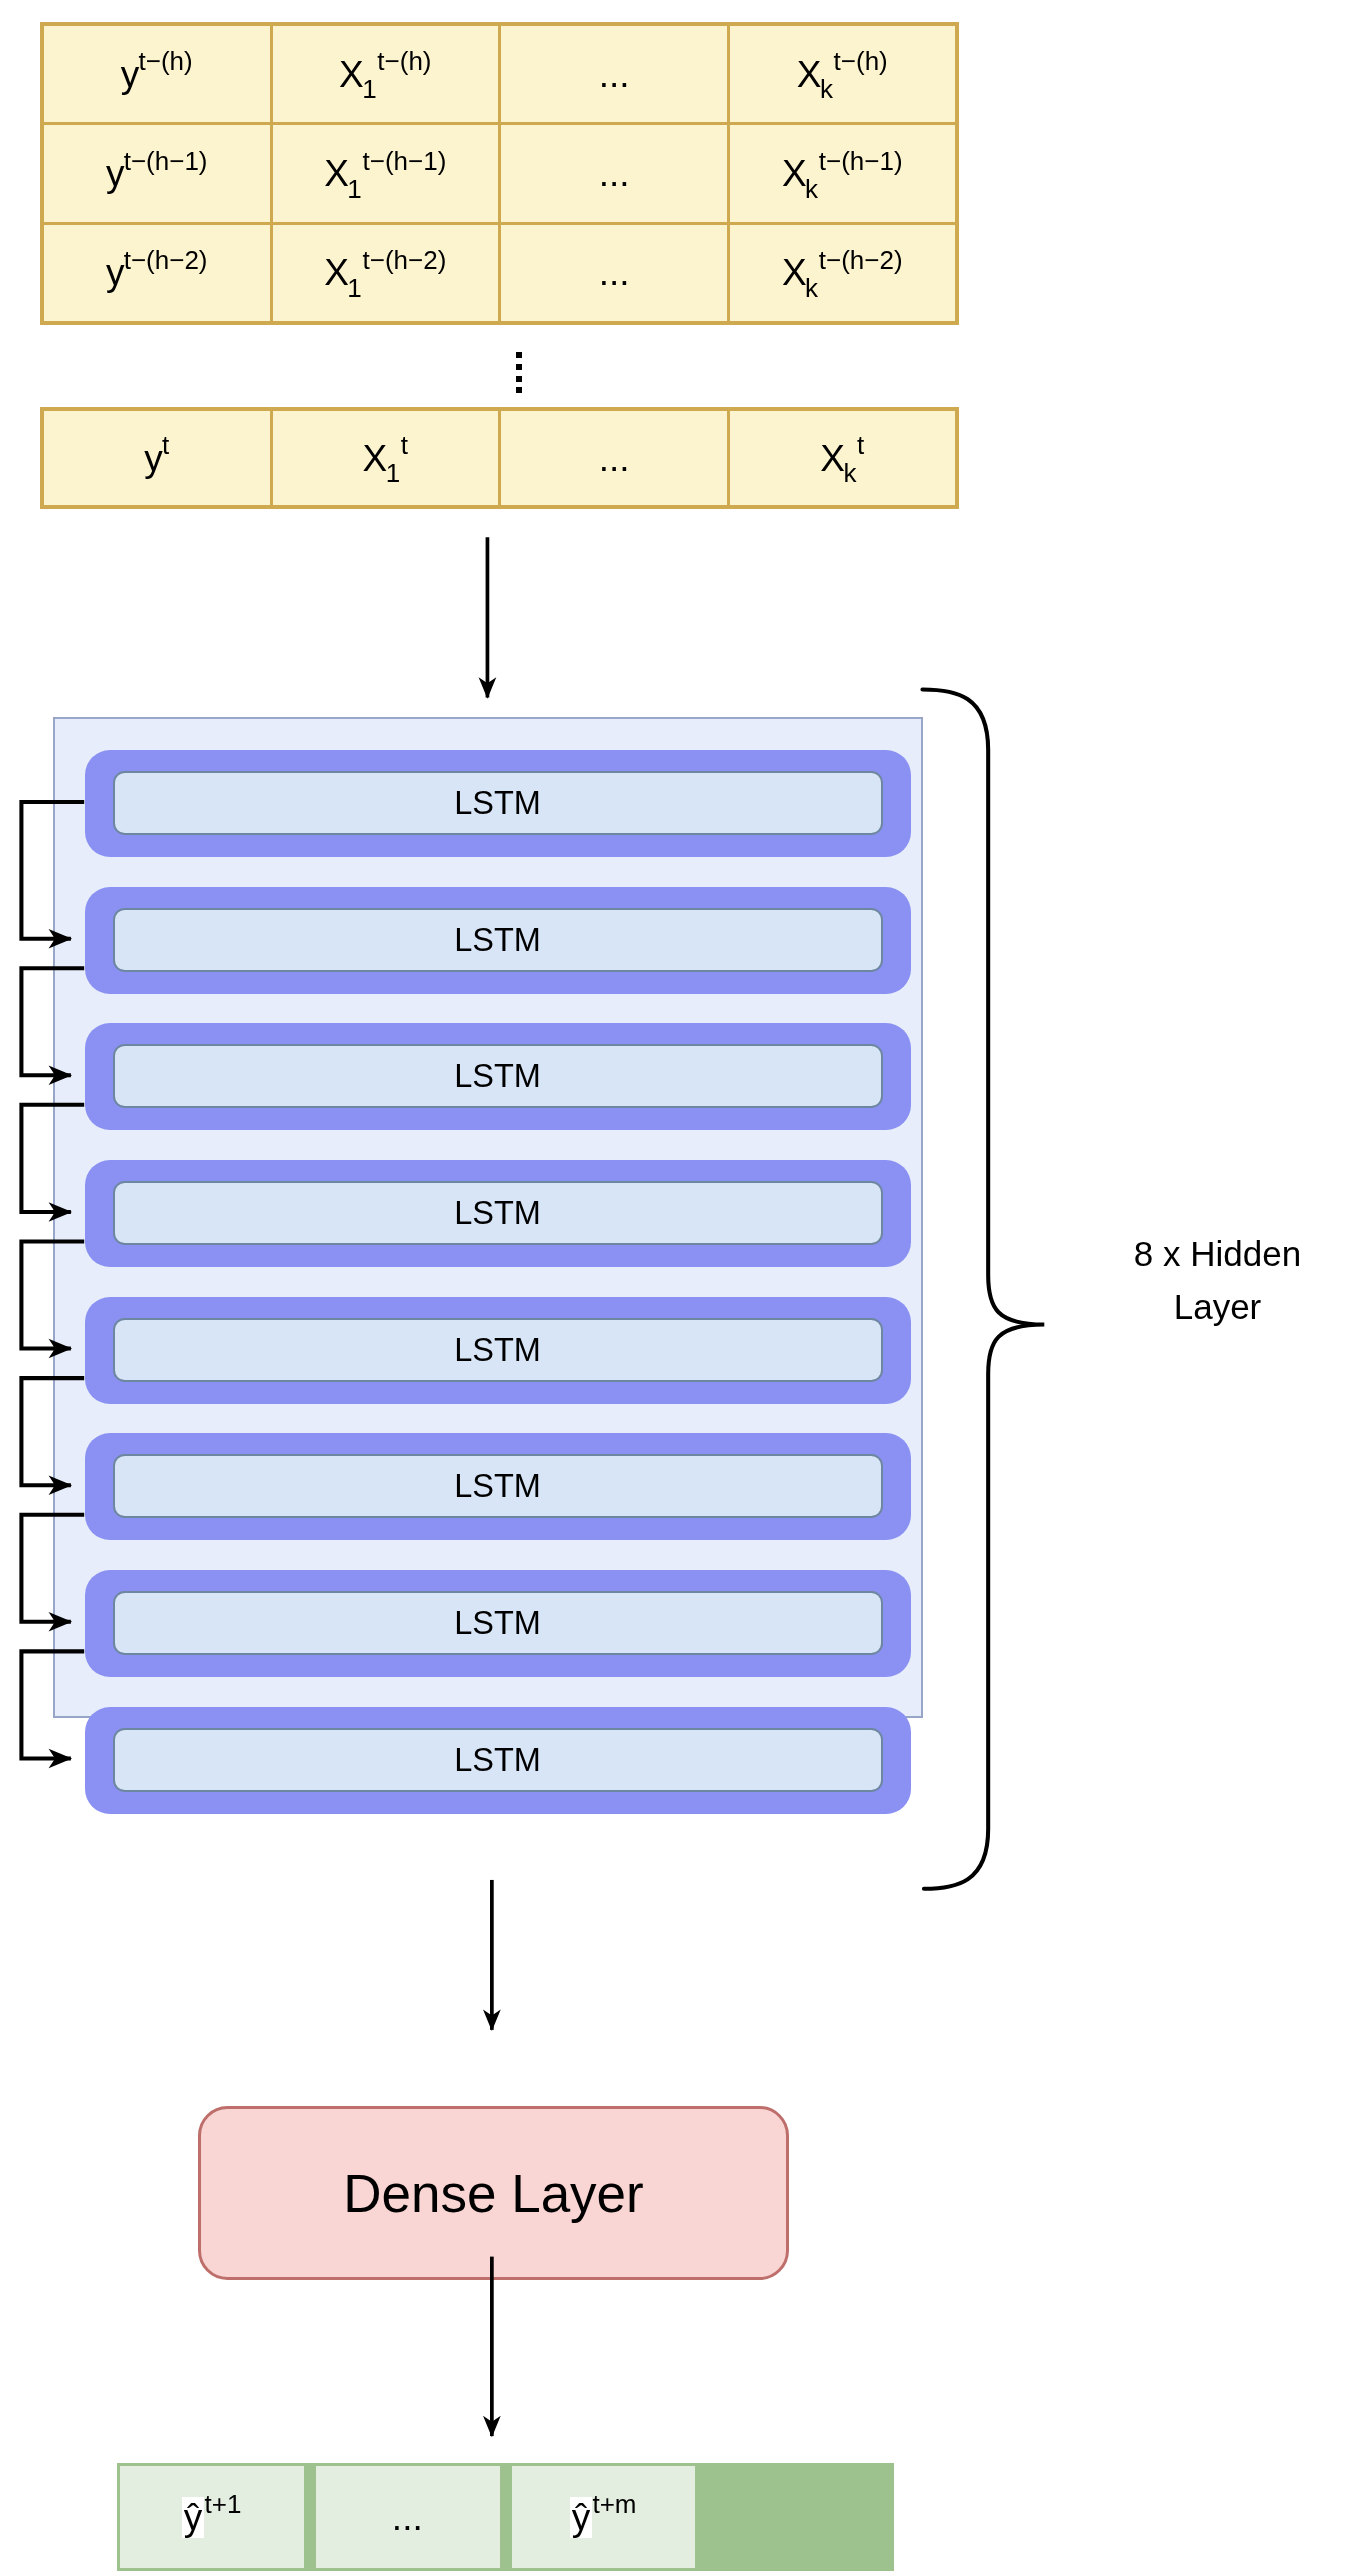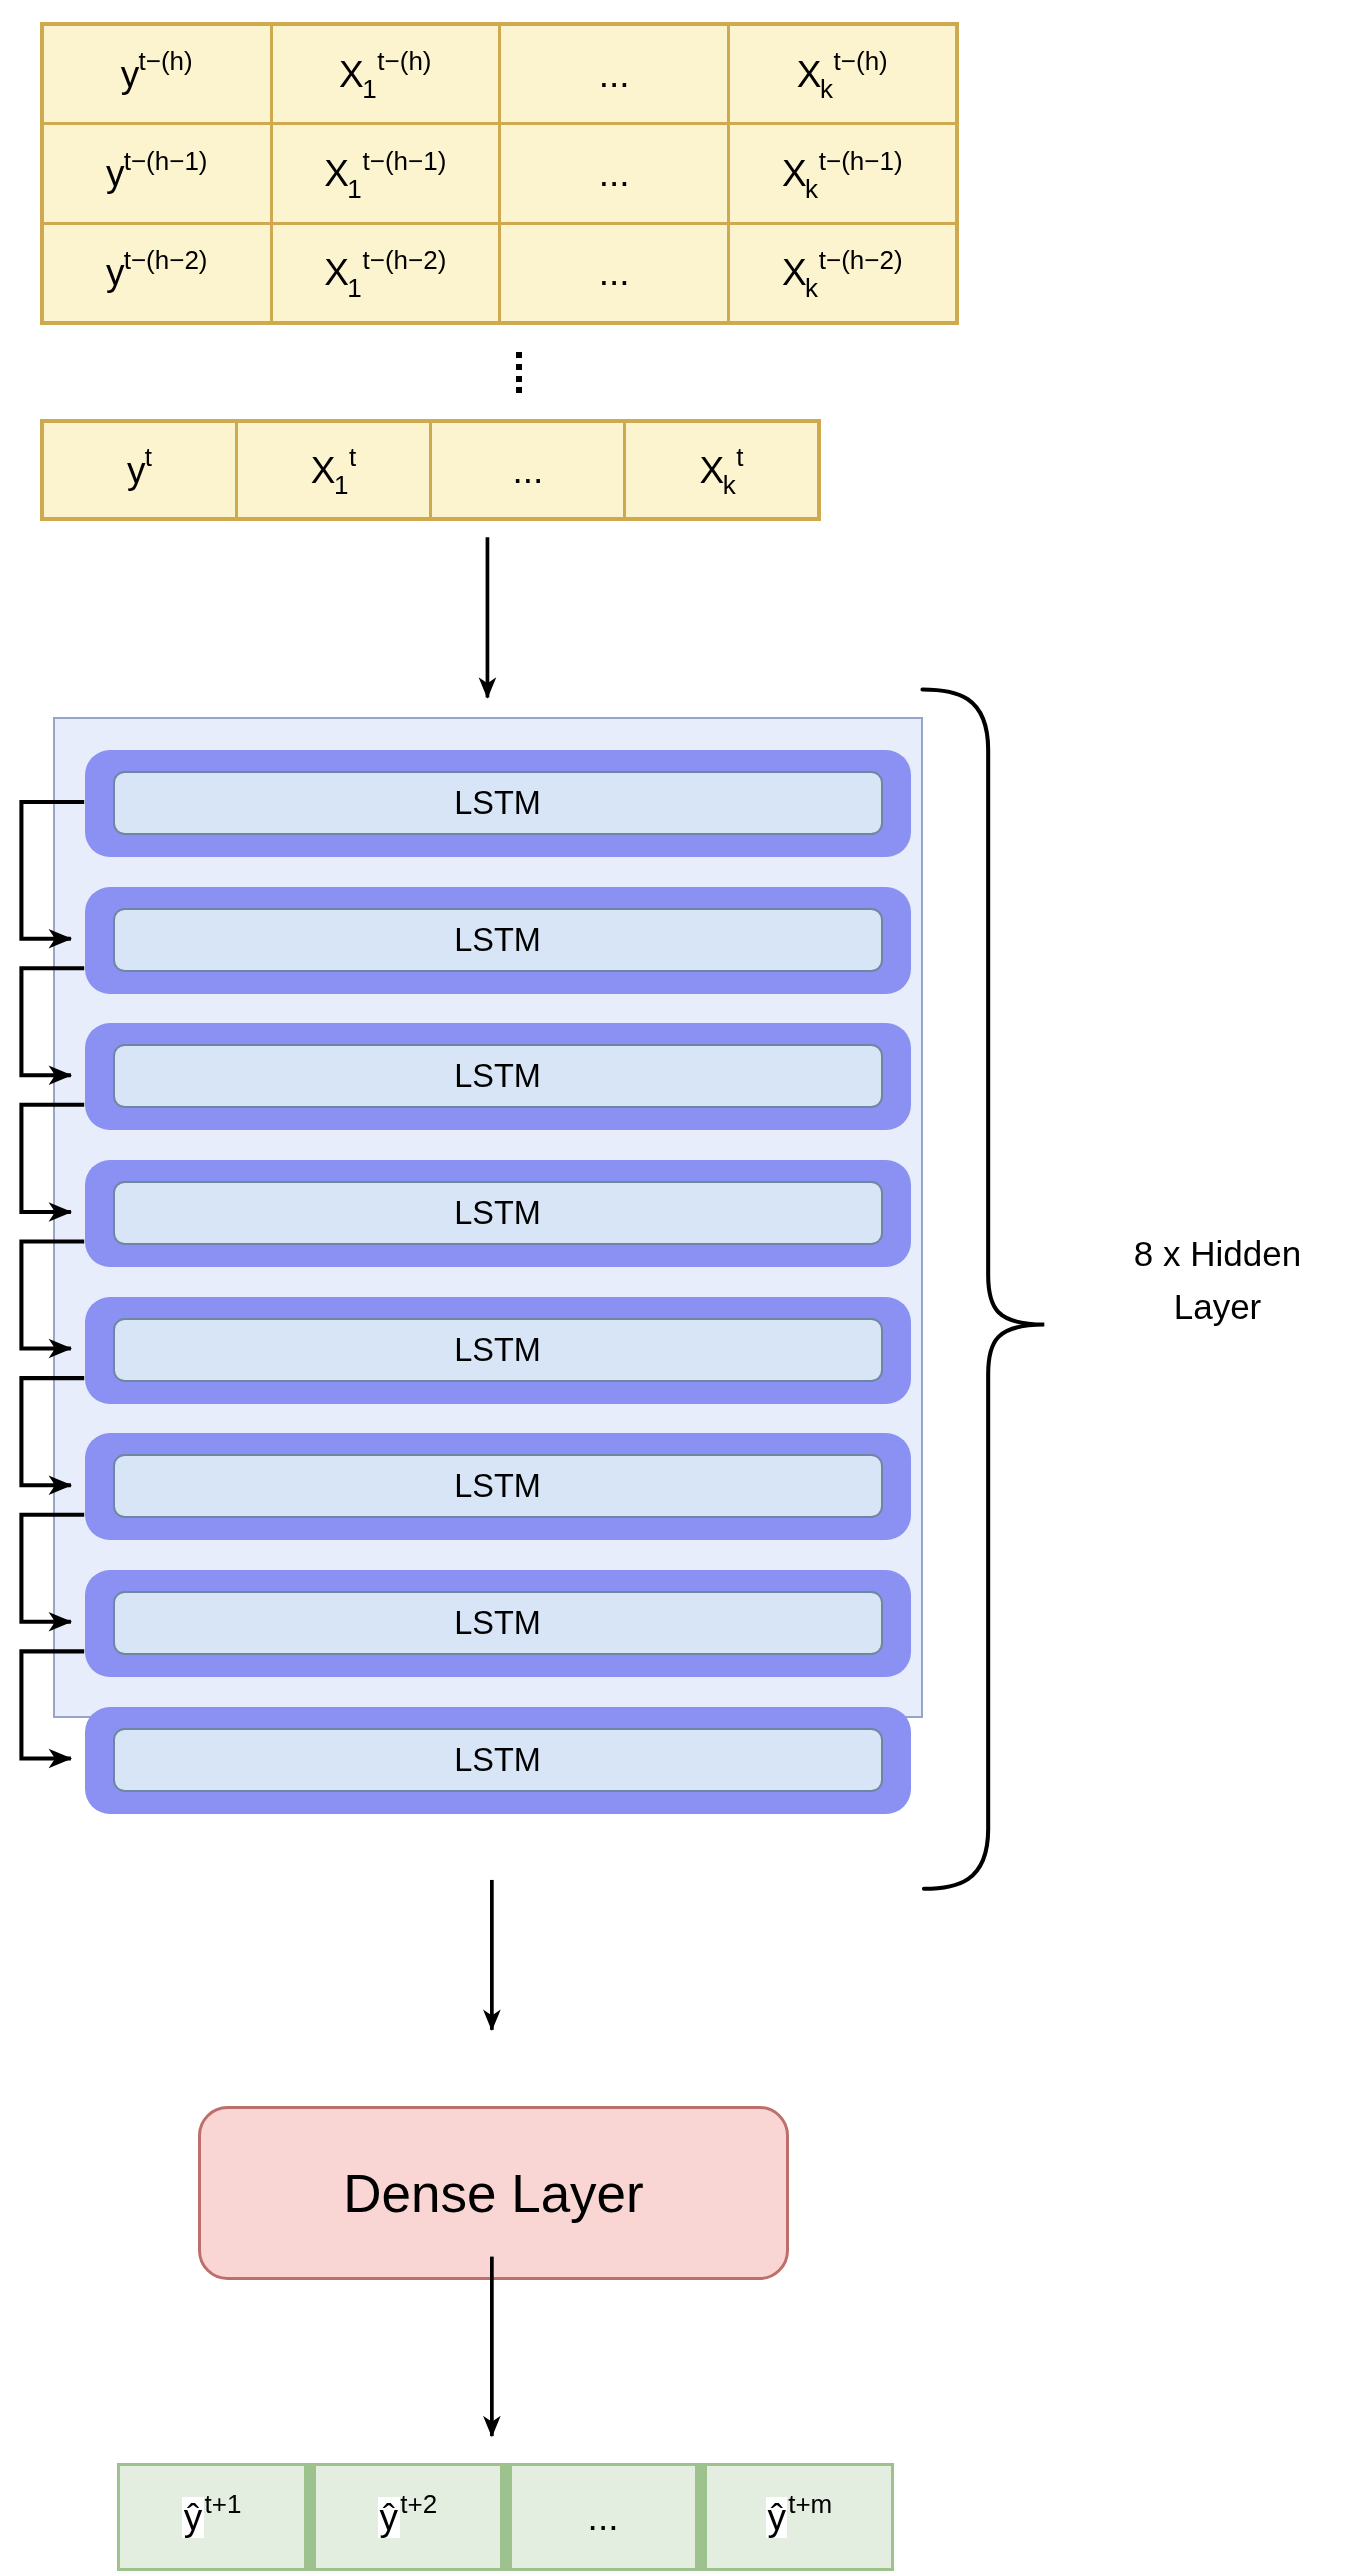--- a/index.html
+++ b/index.html
@@ -127,21 +127,21 @@
   <div class="cell">
       <span class="formula"><span class="base">...</span><span class="sub"></span><span class="sup"></span></span>
     </div>
   <div class="cell">
       <span class="formula"><span class="base">X</span><span class="sub">k</span><span class="sup">t−(h−2)</span></span>
     </div>
 </div>
 
 <div class="v-ellipsis"></div>
 
-<div class="dio-table" style="left:40px;top:419px;width:781px;height:102px;grid-template-rows:1fr;">
+<div class="dio-table" style="left:40px;top:407px;width:919px;height:102px;grid-template-rows:1fr;">
   <div class="cell">
       <span class="formula"><span class="base">y</span><span class="sub"></span><span class="sup">t</span></span>
     </div>
   <div class="cell">
       <span class="formula"><span class="base">X</span><span class="sub">1</span><span class="sup">t</span></span>
     </div>
   <div class="cell">
       <span class="formula"><span class="base">...</span><span class="sub"></span><span class="sup"></span></span>
     </div>
   <div class="cell">
@@ -181,23 +181,20 @@
   <div>Layer</div>
 </div>
 
 <div class="dense-node">
   <span>Dense Layer</span>
 </div>
 
 <div class="dio-table green" style="left:117px;top:2463px;width:777px;height:108px;grid-template-rows:1fr;">
   <div class="cell">
       <span class="formula"><span class="base">ŷ</span><span class="sup">t+1</span></span>
-    </div>
-  <div class="cell">
-      <span class="formula"><span class="base">ŷ</span><span class="sup">t+2</span></span>
     </div>
   <div class="cell" style="font-size:37px;">
       <span class="formula" style="background:none;"><span class="base" style="background:none;">...</span><span class="sup"></span></span>
     </div>
   <div class="cell">
       <span class="formula"><span class="base">ŷ</span><span class="sup">t+m</span></span>
     </div>
 </div>
 
 <svg class="overlay" width="1370" height="2576" viewBox="0 0 1855 3487">

